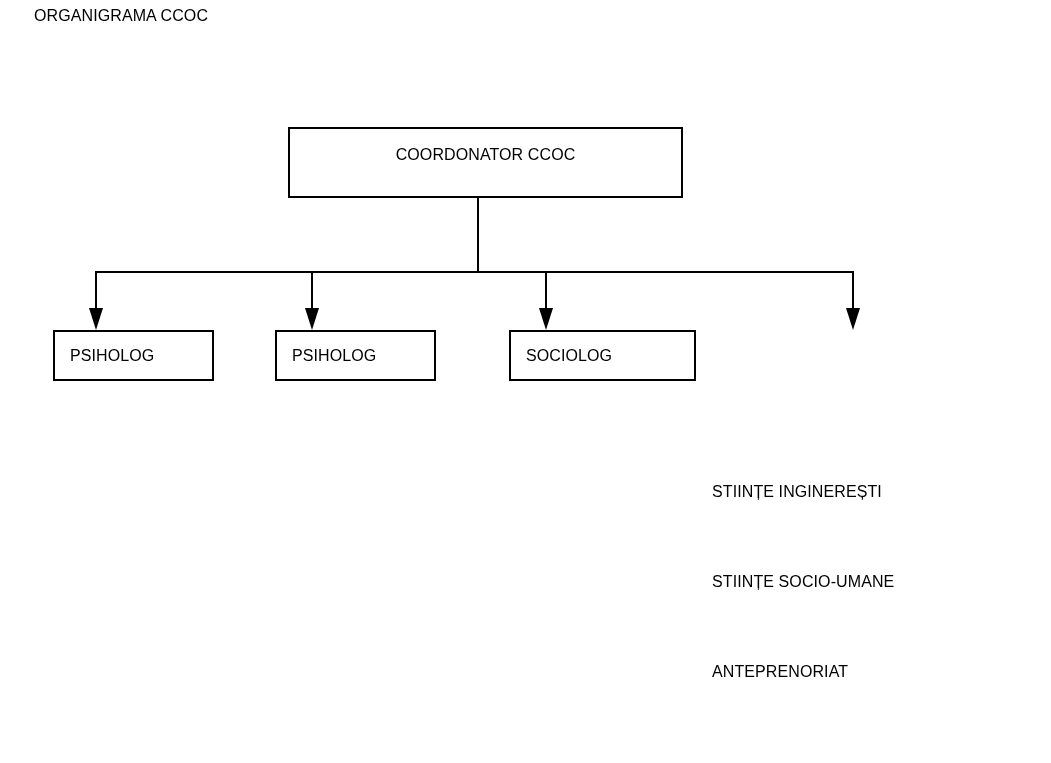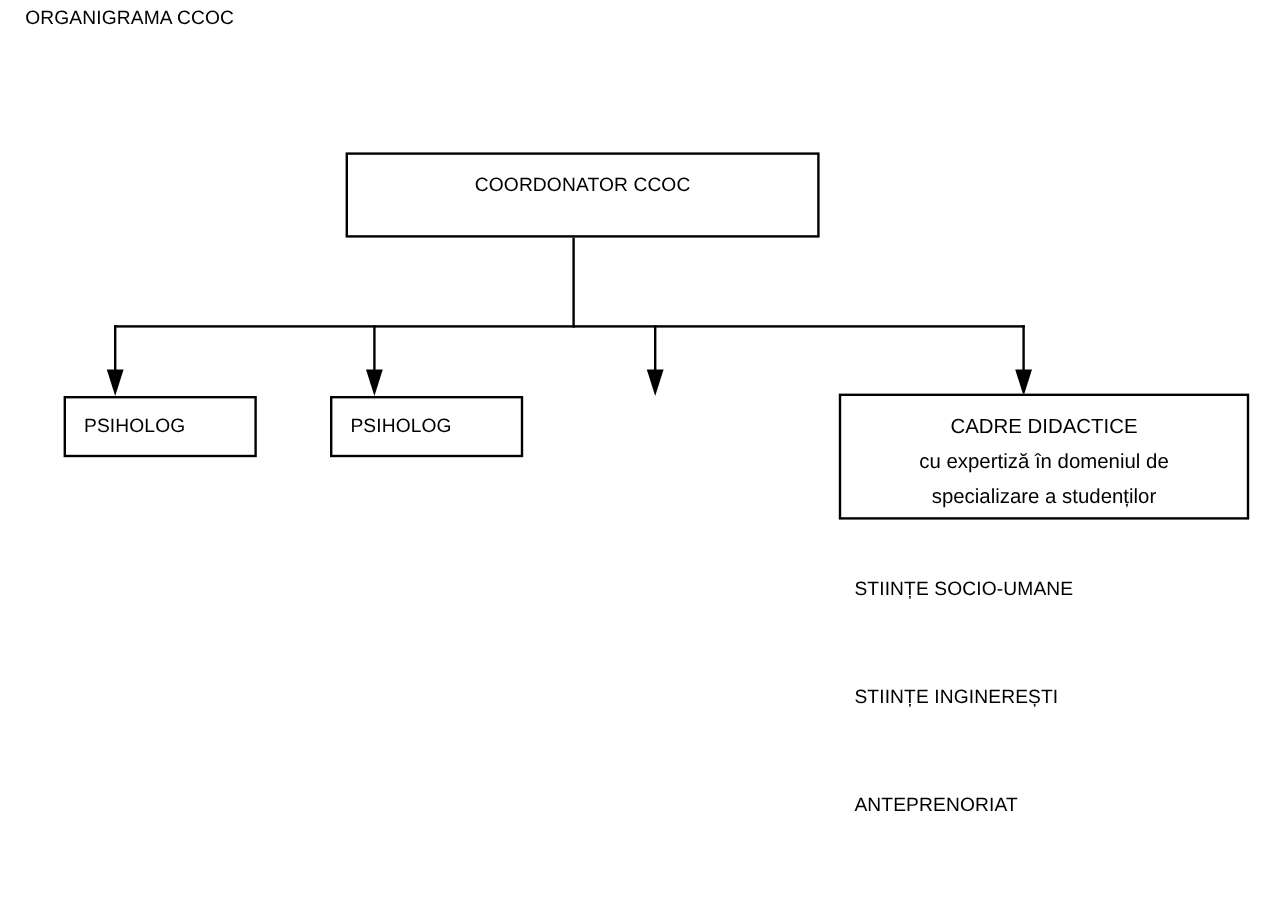--- a/index.html
+++ b/index.html
@@ -16,21 +16,21 @@
     position: relative;
     width: 1051px;
     height: 763px;
     background: #ffffff;
     overflow: hidden;
   }
 
   
   .chart-title {
     position: absolute;
-    left: 21px;
+    left: 34px;
     top: 6px;
     font-size: 16px;
     line-height: 20px;
     letter-spacing: 0.1px;
     white-space: nowrap;
   }
 
   
   .node {
     position: absolute;
@@ -184,28 +184,24 @@
   <div class="arrow-head head-4"></div>
 
   <div class="node node-leaf node-psiholog-1">
     <span class="node-label">PSIHOLOG</span>
   </div>
 
   <div class="node node-leaf node-psiholog-2">
     <span class="node-label">PSIHOLOG</span>
   </div>
 
-
-  <div class="node node-cadre">
-    <div class="cadre-lines">
-      <span class="cadre-line">CADRE DIDACTICE</span>
-      <span class="cadre-line">cu expertiză în domeniul de</span>
-      <span class="cadre-line">specializare a studenților</span>
-    </div>
-  </div>
+  <div class="node node-leaf node-sociolog">
+    <span class="node-label">SOCIOLOG</span>
+  </div>
+
 
   <div class="domain-list">
+    <span class="domain-item">STIINȚE INGINEREȘTI</span>
     <span class="domain-item">STIINȚE SOCIO-UMANE</span>
-    <span class="domain-item">STIINȚE INGINEREȘTI</span>
     <span class="domain-item">ANTEPRENORIAT</span>
   </div>
 
 </div>
 
 </body></html>

